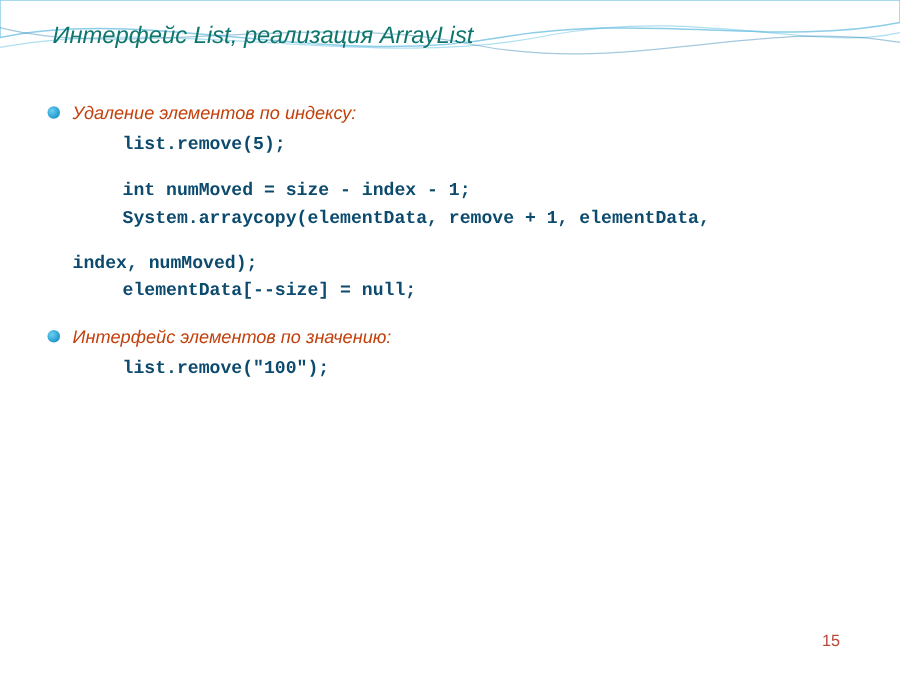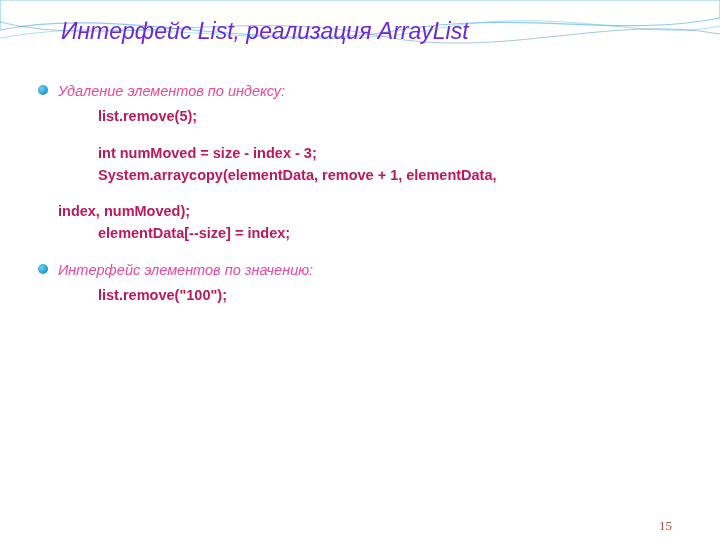--- a/index.html
+++ b/index.html
@@ -16,26 +16,26 @@
     position: absolute;
     top: 0;
     left: 0;
     width: 720px;
     height: 55px;
     pointer-events: none;
   }
   .title {
     position: absolute;
     top: 18px;
-    left: 61px;
+    left: 42px;
     font-family: "Trebuchet MS", Arial, sans-serif;
-    font-size: 23px;
+    font-size: 19px;
     font-style: italic;
     font-weight: 500;
-    color: #6d28d9;
+    color: #0f766e;
     text-shadow: 0 1px 0 rgba(255,255,255,0.6);
   }
   .content {
     position: absolute;
     top: 80px;
     left: 40px;
     right: 40px;
     font-size: 14.5px;
     line-height: 1.55;
     color: #222;
@@ -48,47 +48,47 @@
   .bullet-dot {
     position: absolute;
     left: -2px;
     top: 5px;
     width: 10px;
     height: 10px;
     border-radius: 50%;
     background: radial-gradient(circle at 35% 35%, #6fcff0 0%, #2fa4d6 55%, #1b79a8 100%);
   }
   .red-italic {
-    color: #ec4899;
+    color: #c2410c;
     font-style: italic;
     text-align: center;
   }
   .code {
-    font-family: Liberation Sans, sans-serif;
+    font-family: Liberation Mono, monospace;
     font-weight: bold;
     white-space: pre-wrap;
-    color: #be185d;
+    color: #0c4a6e;
   }
   .code-indent {
     padding-left: 58px;
   }
   .code-wrap {
     padding-left: 18px;
     margin-top: 13px;
   }
   .spacer {
     height: 14px;
   }
   .page-num {
     position: absolute;
     right: 48px;
-    bottom: 6px;
+    bottom: 20px;
     font-size: 13px;
     color: #b94a3e;
-    font-family: Liberation Serif, serif;
+    font-family: Liberation Sans, sans-serif;
     text-align: right;
   }
 </style>
 </head>
 <body>
 
 <svg class="wave" viewBox="0 0 720 55" preserveAspectRatio="none">
   <path d="M0,30 C120,5 260,55 400,30 C520,10 620,38 720,18 L720,0 L0,0 Z" fill="none" stroke="#2fa4d6" stroke-width="1.2" opacity="0.55"></path>
   <path d="M0,38 C140,12 300,58 440,28 C560,6 650,42 720,26" fill="none" stroke="#5fc0e4" stroke-width="1" opacity="0.5"></path>
   <path d="M0,22 C100,48 250,8 380,36 C500,60 610,14 720,34" fill="none" stroke="#1b79a8" stroke-width="1" opacity="0.4"></path>
@@ -100,24 +100,24 @@
 
   <div class="bullet-line">
     <span class="bullet-dot"></span>
     <span class="red-italic">Удаление элементов по индексу:</span>
   </div>
 
   <div class="code code-indent">list.remove(5);</div>
 
   <div class="spacer"></div>
 
-  <div class="code code-indent">int numMoved = size - index - 3;</div>
+  <div class="code code-indent">int numMoved = size - index - 1;</div>
   <div class="code code-indent">System.arraycopy(elementData, remove + 1, elementData,</div>
   <div class="code code-wrap">index, numMoved);</div>
-  <div class="code code-indent">elementData[--size] = index;</div>
+  <div class="code code-indent">elementData[--size] = null;</div>
 
   <div class="spacer"></div>
 
   <div class="bullet-line">
     <span class="bullet-dot"></span>
     <span class="red-italic"> Интерфейс элементов по значению:</span>
   </div>
 
   <div class="code code-indent">list.remove("100");</div>
 

